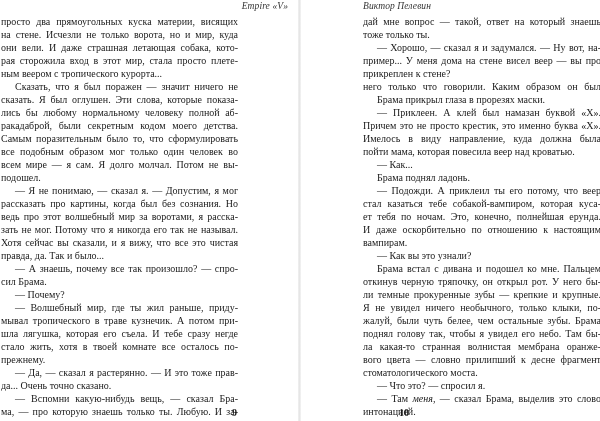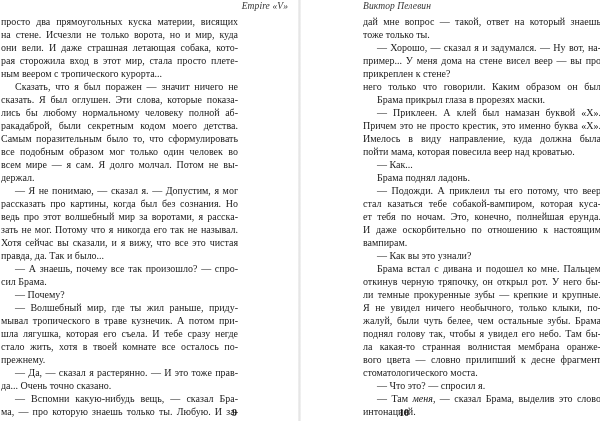--- a/index.html
+++ b/index.html
@@ -40,21 +40,21 @@
         <span class="line">они вели. И даже страшная летающая собака, кото-</span>
         <span class="line">рая сторожила вход в этот мир, стала просто плете-</span>
         <span class="line end">ным веером с тропического курорта...</span>
         <span class="line indent">Сказать, что я был поражен — значит ничего не</span>
         <span class="line">сказать. Я был оглушен. Эти слова, которые показа-</span>
         <span class="line">лись бы любому нормальному человеку полной аб-</span>
         <span class="line">ракадаброй, были секретным кодом моего детства.</span>
         <span class="line">Самым поразительным было то, что сформулировать</span>
         <span class="line">все подобным образом мог только один человек во</span>
         <span class="line">всем мире — я сам. Я долго молчал. Потом не вы-</span>
-        <span class="line end">держал.</span>
+        <span class="line end">подошел.</span>
         <span class="line indent">— Я не понимаю, — сказал я. — Допустим, я мог</span>
         <span class="line">рассказать про картины, когда был без сознания. Но</span>
         <span class="line">ведь про этот волшебный мир за воротами, я расска-</span>
         <span class="line">зать не мог. Потому что я никогда его так не называл.</span>
         <span class="line">Хотя сейчас вы сказали, и я вижу, что все это чистая</span>
         <span class="line end">правда, да. Так и было...</span>
         <span class="line indent">— А знаешь, почему все так произошло? — спро-</span>
         <span class="line end">сил Брама.</span>
         <span class="line indent end">— Почему?</span>
         <span class="line indent">— Волшебный мир, где ты жил раньше, приду-</span>

